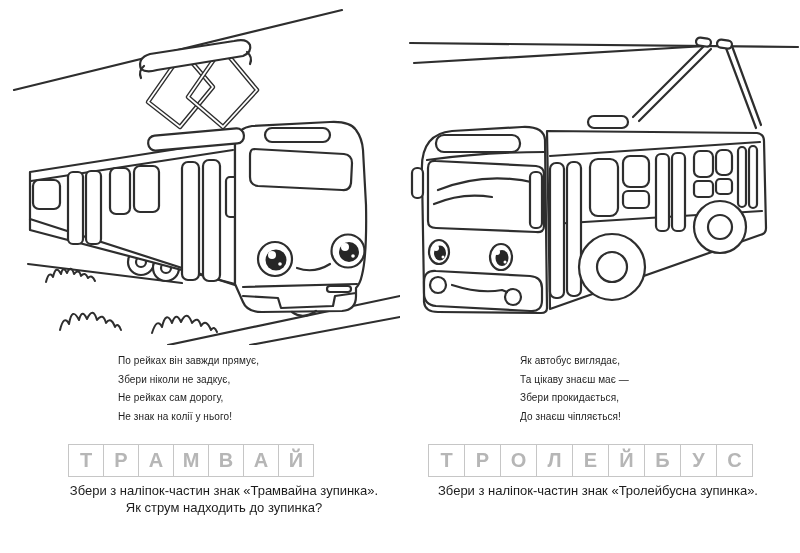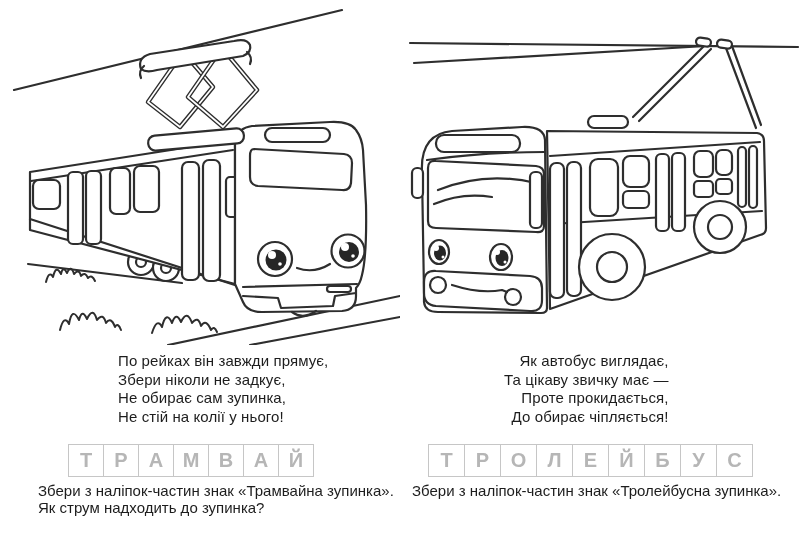--- a/index.html
+++ b/index.html
@@ -3,33 +3,33 @@
 <meta charset="utf-8">
 <style>
   html,body{margin:0;padding:0;}
   body{
     width:800px;height:553px;position:relative;background:#ffffff;
     font-family:"Liberation Sans",sans-serif;overflow:hidden;color:#1d1d1d;
   }
   .illustration{position:absolute;top:0;}
   .illustration.left{left:0;}
   .illustration.right{left:400px;}
-  .poem{position:absolute;top:352px;font-size:15px;line-height:18.5px;font-weight:500;letter-spacing:.1px;}
+  .poem{position:absolute;top:352px;font-size:10px;line-height:18.5px;font-weight:500;letter-spacing:.1px;}
   .poem.left{left:118px;}
-  .poem.right{left:504px;text-align:right;}
+  .poem.right{left:520px;}
   .word-row{position:absolute;top:444px;display:flex;border:1.2px solid #c6c6c6;background:#fff;}
   .word-row.left{left:68px;}
   .word-row.right{left:428px;}
   .word-row .cell{
     width:34px;height:31px;display:flex;align-items:center;justify-content:center;
     border-left:1.2px solid #c6c6c6;font-size:20px;font-weight:bold;color:#b6b6b6;
   }
   .word-row.right .cell{width:35px;}
   .word-row .cell:first-child{border-left:none;}
-  .task{position:absolute;top:483px;font-size:15px;line-height:16.5px;font-weight:500;width:372px;}
+  .task{position:absolute;top:483px;font-size:13px;line-height:16.5px;font-weight:500;width:372px;text-align:center;}
   .task.left{left:38px;}
   .task.right{left:412px;}
 </style>
 </head>
 <body>
 
 <svg class="illustration left" width="400" height="345" viewBox="0 0 400 345">
   <g stroke="#2e2e2e" stroke-width="2.2" fill="none" stroke-linecap="round" stroke-linejoin="round">
 
     <line x1="14" y1="90" x2="342" y2="10"></line>
@@ -146,44 +146,44 @@
     <path d="M36,271 L130,276 Q142,277 142,288 L142,300 Q142,312 130,311 L36,306 Q24,305 24,293 L24,282 Q24,270 36,271 Z" fill="#ffffff"></path>
     <circle cx="38" cy="285" r="8" fill="#ffffff"></circle>
     <circle cx="113" cy="297" r="8" fill="#ffffff"></circle>
     <path d="M52,285 Q80,294 102,290 L107,292"></path>
   </g>
 </svg>
 
 <div class="poem left">
   <div>По рейках він завжди прямує,</div>
   <div>Збери ніколи не задкує,</div>
-  <div>Не обирає сам зупинка,</div>
-  <div>Не стій на колії у нього!</div>
+  <div>Не рейках сам дорогу,</div>
+  <div>Не знак на колії у нього!</div>
 </div>
 
 <div class="word-row left">
   <div class="cell">Т</div>
   <div class="cell">Р</div>
   <div class="cell">А</div>
   <div class="cell">М</div>
   <div class="cell">В</div>
   <div class="cell">А</div>
   <div class="cell">Й</div>
 </div>
 
 <div class="task left">
   <div>Збери з наліпок-частин знак «Трамвайна зупинка».</div>
   <div>Як струм надходить до зупинка?</div>
 </div>
 
 <div class="poem right">
   <div>Як автобус виглядає,</div>
-  <div>Та цікаву звичку має —</div>
-  <div>Проте прокидається,</div>
-  <div>До обирає чіпляється!</div>
+  <div>Та цікаву знаєш має —</div>
+  <div>Збери прокидається,</div>
+  <div>До знаєш чіпляється!</div>
 </div>
 
 <div class="word-row right">
   <div class="cell">Т</div>
   <div class="cell">Р</div>
   <div class="cell">О</div>
   <div class="cell">Л</div>
   <div class="cell">Е</div>
   <div class="cell">Й</div>
   <div class="cell">Б</div>

